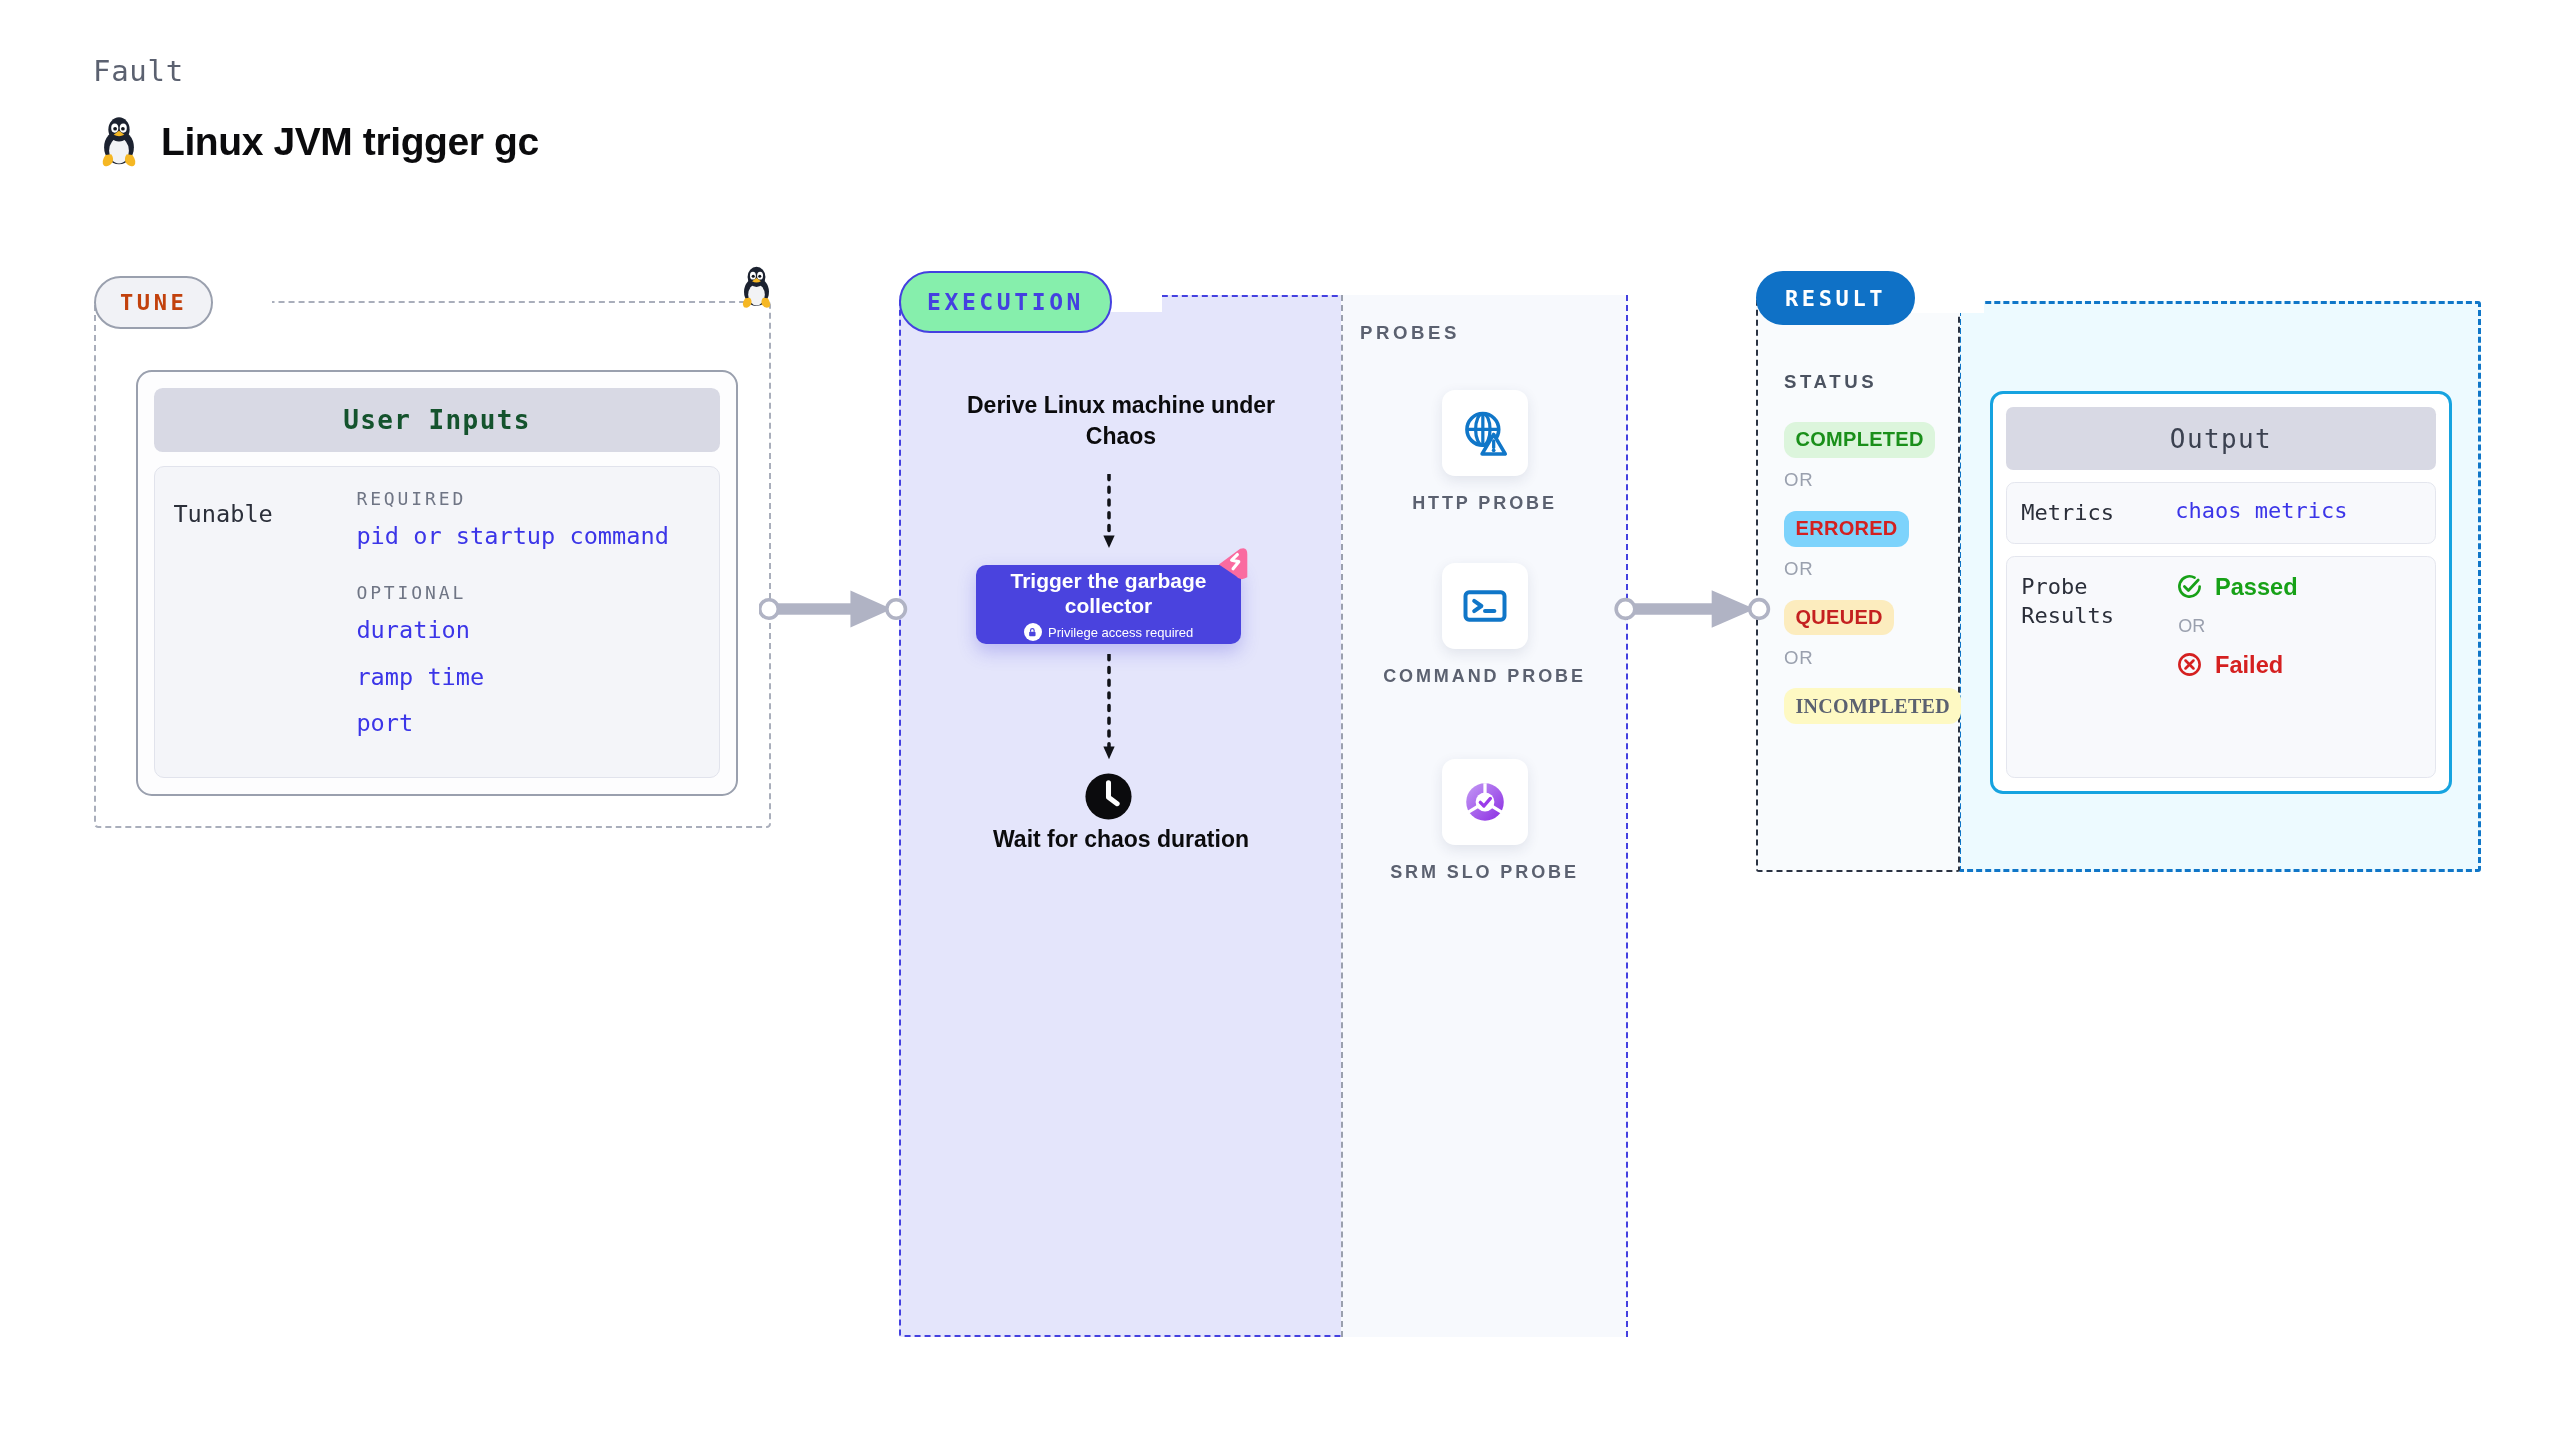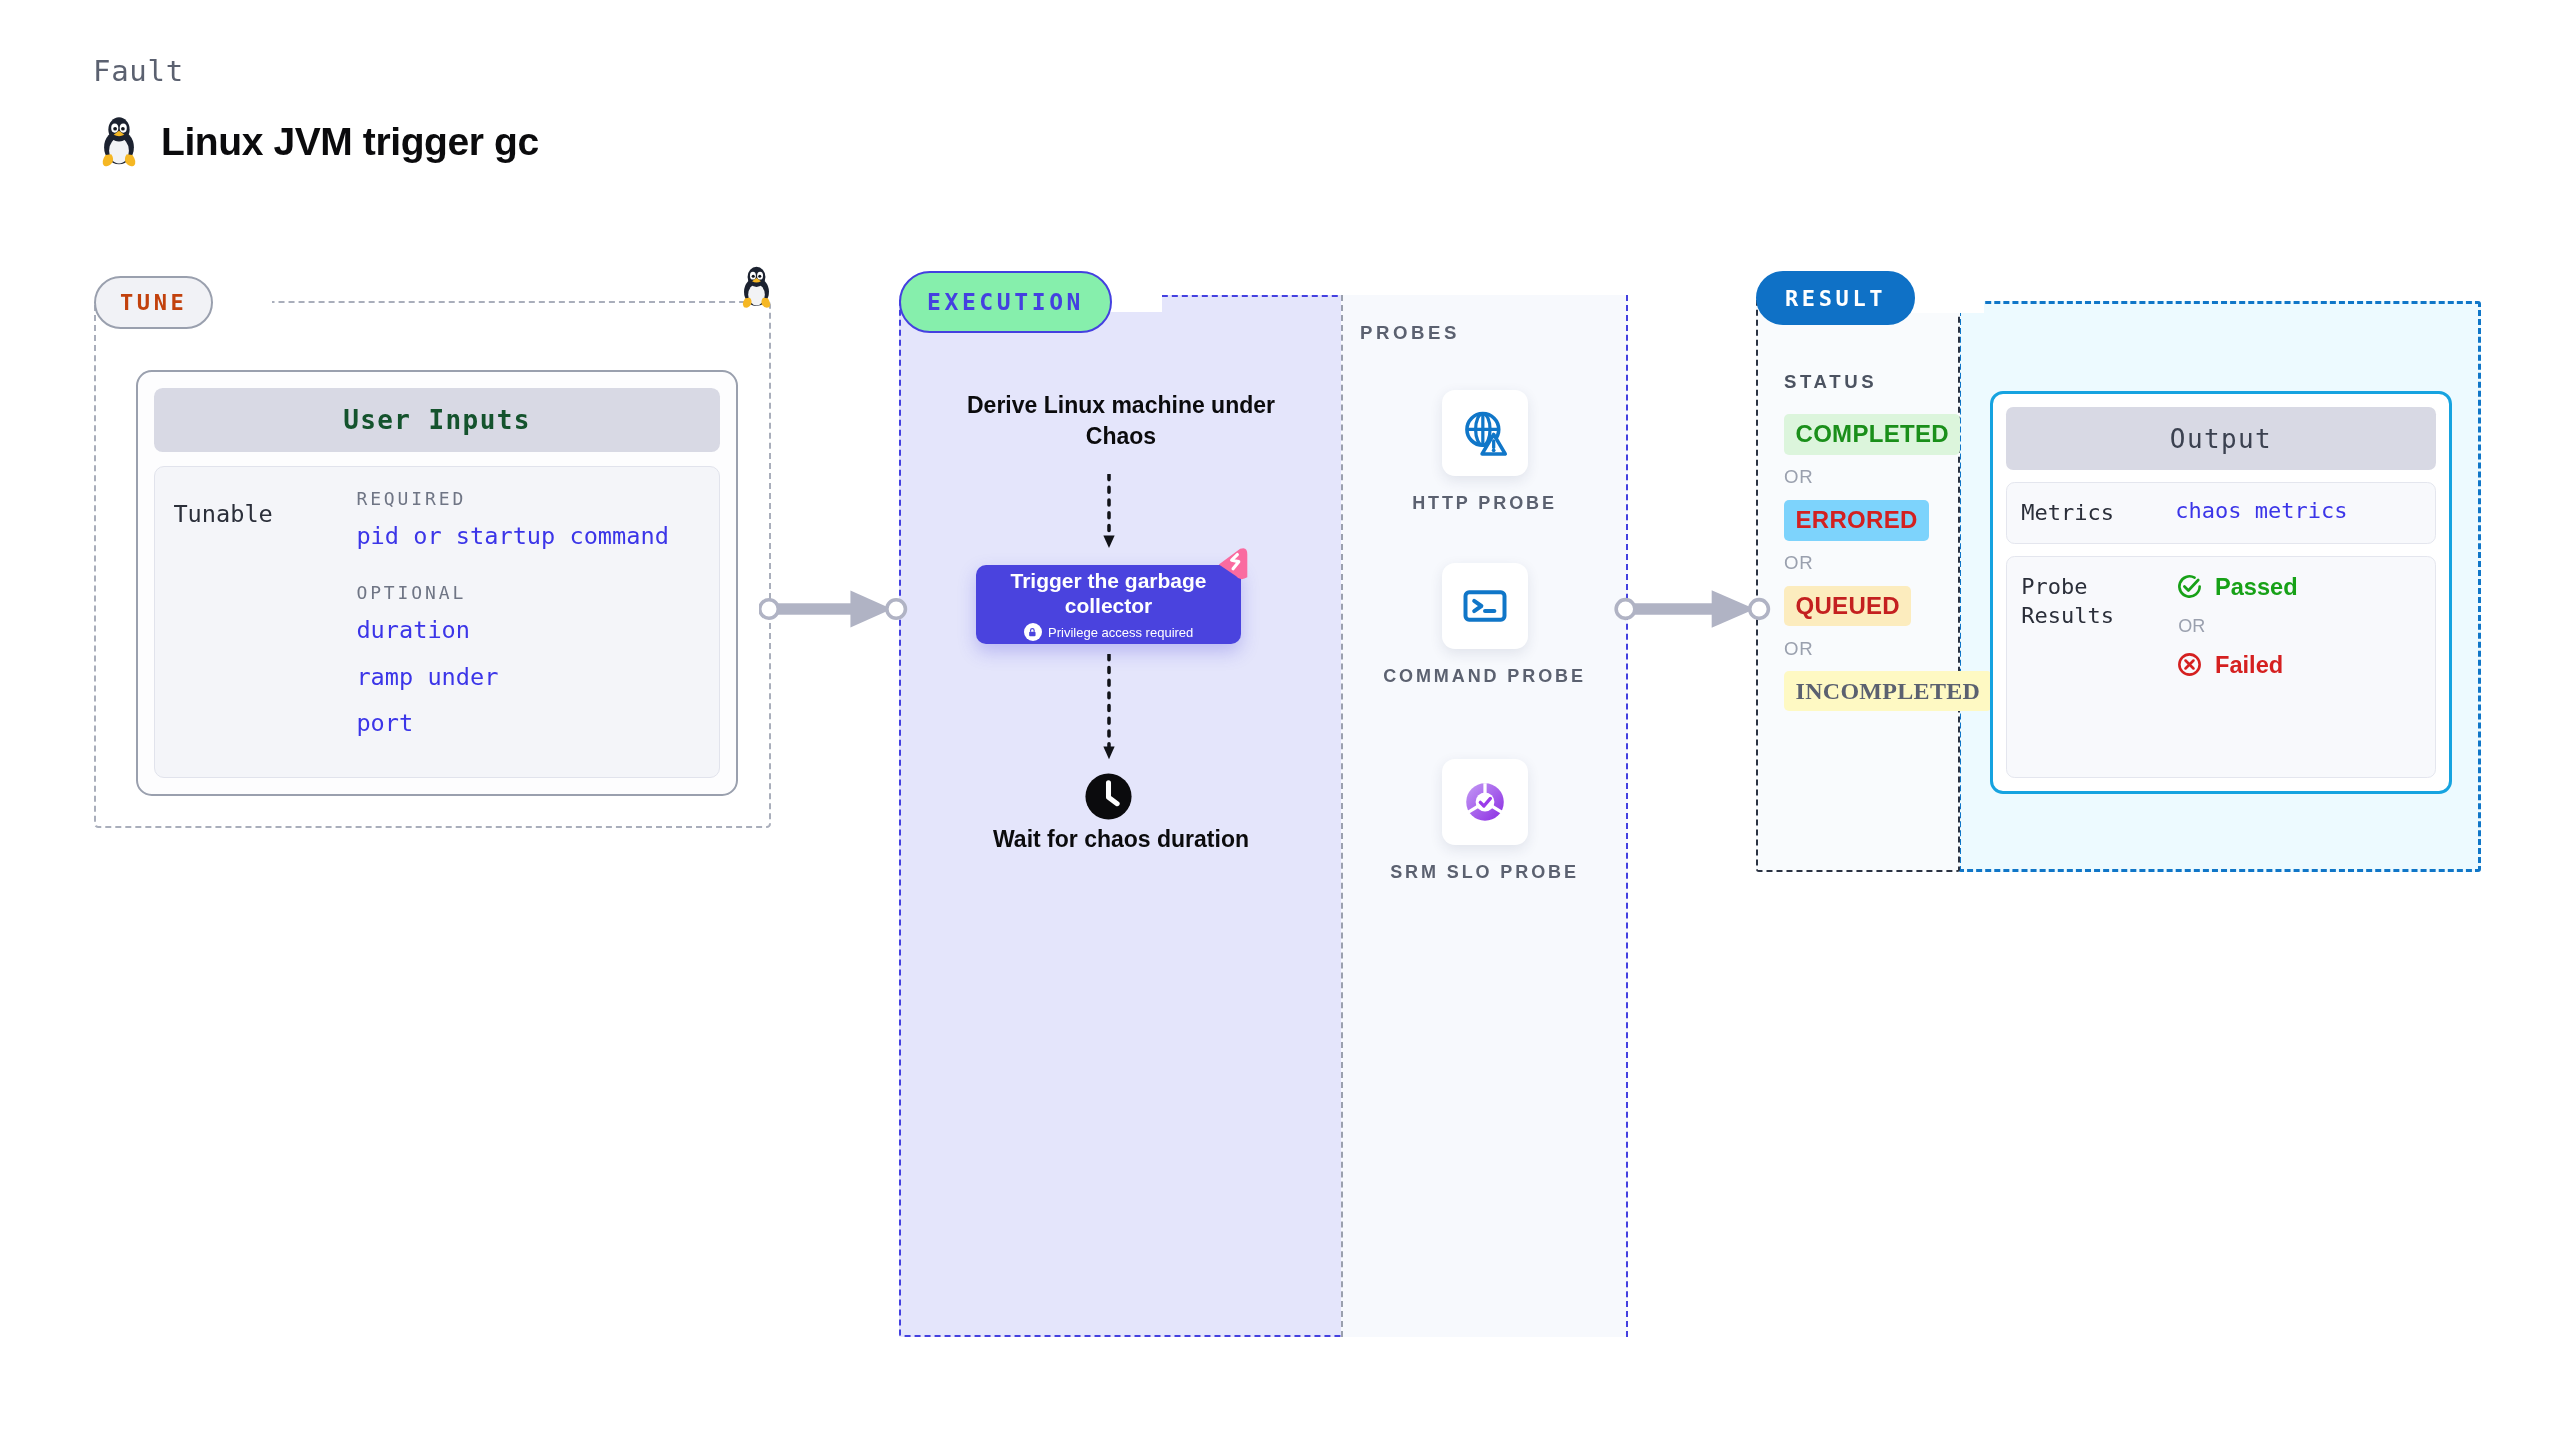--- a/index.html
+++ b/index.html
@@ -144,22 +144,22 @@
     border: 3.6px dashed #1076c8; background: #edfaff; border-radius: 2.9px;
   }
   .result-mask { position: absolute; left: 1769px; top: 284px; width: 215px; height: 29px; background: #ffffff; z-index: 5; }
   .status-title {
     position: absolute; left: 1784px; top: 371px;
     font-size: 18.6px; font-weight: 700; color: #4c5361; letter-spacing: 3.6px;
   }
   .status-list { position: absolute; left: 1784px; top: 414px; width: 179px; display: flex; flex-direction: column; }
   .status-badge {
     display: inline-flex; align-items: center; justify-content: center;
-    border-radius: 5px; font-size: 24px; font-weight: 700; letter-spacing: 0.3px;
-    padding: 6.4px 11.5px; align-self: flex-start;
+    border-radius: 12px; font-size: 20px; font-weight: 700; letter-spacing: 0.3px;
+    padding: 6.4px 11.5px; align-self: flex-start; margin-top: 8px;
   }
   .or-text { font-size: 18.6px; color: #9aa0ae; margin: 11.5px 0; letter-spacing: 0.7px; }
 
   .output-card {
     position: absolute; left: 1990px; top: 391px; width: 462px; height: 403px;
     border: 3.6px solid #16a3e0; border-radius: 13px; background: #ffffff;
     padding: 13px; display: flex; flex-direction: column; gap: 11.5px;
   }
   .output-head {
     height: 63px; background: #d8d9e4; border-radius: 7.2px;
@@ -229,21 +229,21 @@
 
   <div class="inputs-card">
     <div class="inputs-head">User Inputs</div>
     <div class="inputs-body">
       <div class="tunable-label">Tunable</div>
       <div class="tunable-values">
         <div class="grp-label">REQUIRED</div>
         <div class="val">pid or startup command</div>
         <div class="grp-label second">OPTIONAL</div>
         <div class="val">duration</div>
-        <div class="val">ramp under</div>
+        <div class="val">ramp time</div>
         <div class="val">port</div>
       </div>
     </div>
   </div>
 
   <svg class="connector" style="left:759px; top:586px;" width="150" height="46" viewBox="0 0 210 64">
     <rect x="14" y="24" width="140" height="16" fill="#b0b3c4"></rect>
     <path d="M128 6 L186 32 L128 58 Z" fill="#b0b3c4"></path>
     <circle cx="14" cy="32" r="13" fill="#ffffff" stroke="#b0b3c4" stroke-width="5"></circle>
     <circle cx="192" cy="32" r="13" fill="#ffffff" stroke="#b0b3c4" stroke-width="5"></circle>

